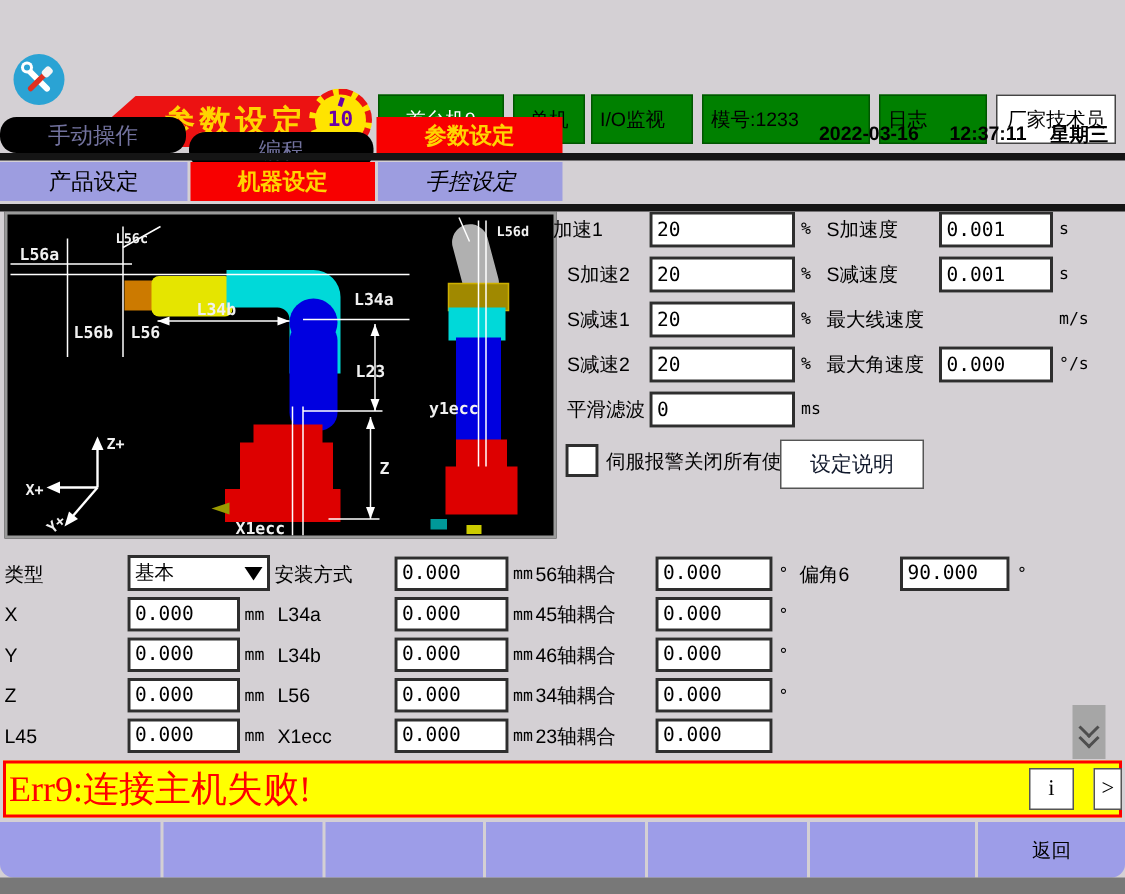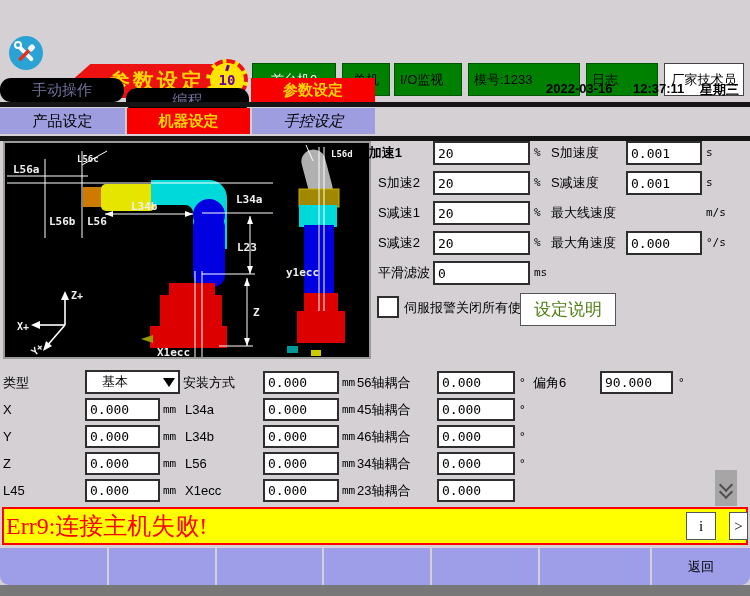--- a/index.html
+++ b/index.html
@@ -38,21 +38,21 @@
   .diagram{left:3px;top:141px;width:368px;height:218px;background:#000;border:2px solid #9a9a9a;}
   
   .lbl{font-size:13px;color:#000;line-height:24px;white-space:nowrap;}
   .unit{font-size:11px;color:#000;line-height:24px;white-space:nowrap;font-family:"DejaVu Sans Mono",monospace;}
   .field{background:#fff;border:2px solid #2e2e2e;font-family:"DejaVu Sans Mono",monospace;font-size:13px;color:#000;padding:0 3px;}
   input.field{outline:none;}
   .dropdown{background:#fff;border:2px solid #2e2e2e;display:flex;align-items:center;}
   .dropdown .val{flex:1;font-size:13px;padding-left:3px;}
   .dd-arrow{width:0;height:0;border-left:6px solid transparent;border-right:6px solid transparent;border-top:9px solid #000;margin-right:3px;}
   .checkbox{background:#fff;border:2px solid #2e2e2e;}
-  .helpbtn{background:#fff;border:1px solid #555;display:flex;align-items:center;justify-content:center;font-size:17px;color:#4d7c0f;}
+  .helpbtn{background:#fff;border:1px solid #555;display:flex;align-items:center;justify-content:center;font-size:14px;color:#0f172a;}
   
   .scrollbtn{left:715px;top:470px;width:22px;height:36px;background:#a6a6a6;display:flex;flex-direction:column;align-items:center;justify-content:center;gap:1px;}
   .chev{width:8px;height:8px;border-left:2px solid #4e4e4e;border-bottom:2px solid #4e4e4e;transform:rotate(-45deg);margin-top:-4px;}
   
   .errbar{left:2px;top:507px;width:746px;height:38px;background:#ffff00;border:2px solid #ff0000;display:flex;align-items:center;}
   .errtext{font-family:"Liberation Serif",serif;font-size:24px;color:#ff0000;margin-left:2px;white-space:nowrap;}
   .errbtn{position:absolute;background:#fff;border:1px solid #555;display:flex;align-items:center;justify-content:center;font-family:"Liberation Serif",serif;font-size:15px;color:#000;}
   
   .botbtn{top:548px;height:37px;background:#9d9de8;display:flex;align-items:center;justify-content:center;font-size:13px;color:#000;}
   .botstrip{left:0;top:585px;width:750px;height:11px;background:#787878;}
@@ -172,21 +172,21 @@
         <text x="152" y="213">X1ecc</text>
         <text x="281" y="133">y1ecc</text>
         <text x="326" y="14" font-size="9">L56d</text>
         <text x="66" y="156" font-size="10">Z+</text>
         <text x="12" y="187" font-size="10">X+</text>
         <text x="26" y="210" font-size="10" transform="rotate(-40 32 206)">Y+</text>
       </g>
     </svg>
   </div>
 
-  <span class="abs lbl" style="left:360px;top:141px;font-weight:bold;">S加速1</span>
+  <span class="abs lbl" style="left:360px;top:141px;">S加速1</span>
   <input class="abs field" style="left: 433px; top: 141px; width: 97px; height: 24px;" value="20">
   <span class="abs unit" style="left:534px;top:141px;">%</span>
   <span class="abs lbl" style="left:551px;top:141px;">S加速度</span>
   <input class="abs field" style="left: 626px; top: 141px; width: 76px; height: 24px;" value="0.001">
   <span class="abs unit" style="left:706px;top:141px;">s</span>
 
   <span class="abs lbl" style="left:378px;top:171px;">S加速2</span>
   <input class="abs field" style="left: 433px; top: 171px; width: 97px; height: 24px;" value="20">
   <span class="abs unit" style="left:534px;top:171px;">%</span>
   <span class="abs lbl" style="left:551px;top:171px;">S减速度</span>
@@ -208,21 +208,21 @@
 
   <span class="abs lbl" style="left:378px;top:261px;">平滑滤波</span>
   <input class="abs field" style="left: 433px; top: 261px; width: 97px; height: 24px;" value="0">
   <span class="abs unit" style="left:534px;top:261px;">ms</span>
 
   <div class="abs checkbox" style="left:377px;top:296px;width:22px;height:22px;"></div>
   <span class="abs lbl" style="left:404px;top:296px;">伺服报警关闭所有使能</span>
   <div class="abs helpbtn" style="left:520px;top:293px;width:96px;height:33px;">设定说明</div>
 
   <span class="abs lbl" style="left:3px;top:371px;">类型</span>
-  <div class="abs dropdown" style="left:85px;top:370px;width:95px;height:24px;padding-left:12px;">
+  <div class="abs dropdown" style="left:85px;top:370px;width:95px;height:24px;">
     <span class="val">基本</span>
     <span class="dd-arrow"></span>
   </div>
   <span class="abs lbl" style="left:183px;top:371px;">安装方式</span>
   <input class="abs field" style="left: 263px; top: 371px; width: 76px; height: 23px;" value="0.000">
   <span class="abs unit" style="left:342px;top:371px;">mm</span>
   <span class="abs lbl" style="left:357px;top:371px;">56轴耦合</span>
   <input class="abs field" style="left: 437px; top: 371px; width: 78px; height: 23px;" value="0.000">
   <span class="abs unit" style="left:519px;top:371px;">°</span>
   <span class="abs lbl" style="left:533px;top:371px;">偏角6</span>

